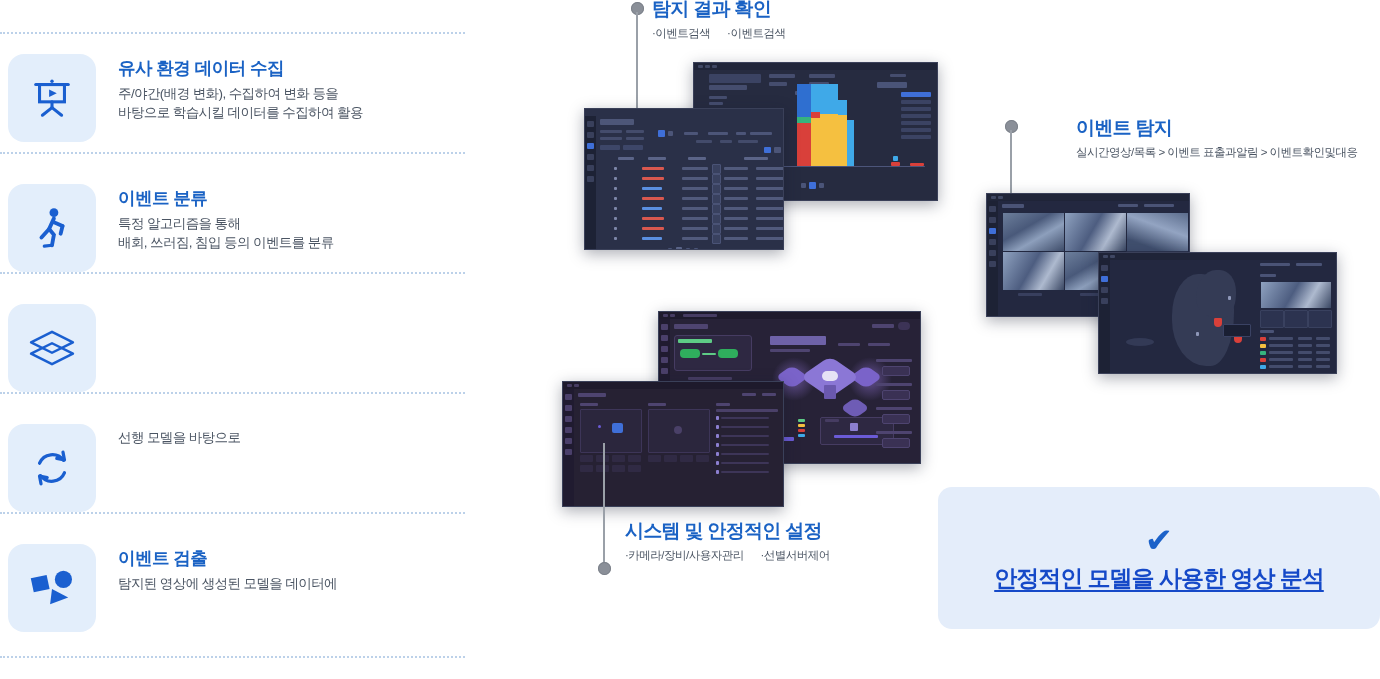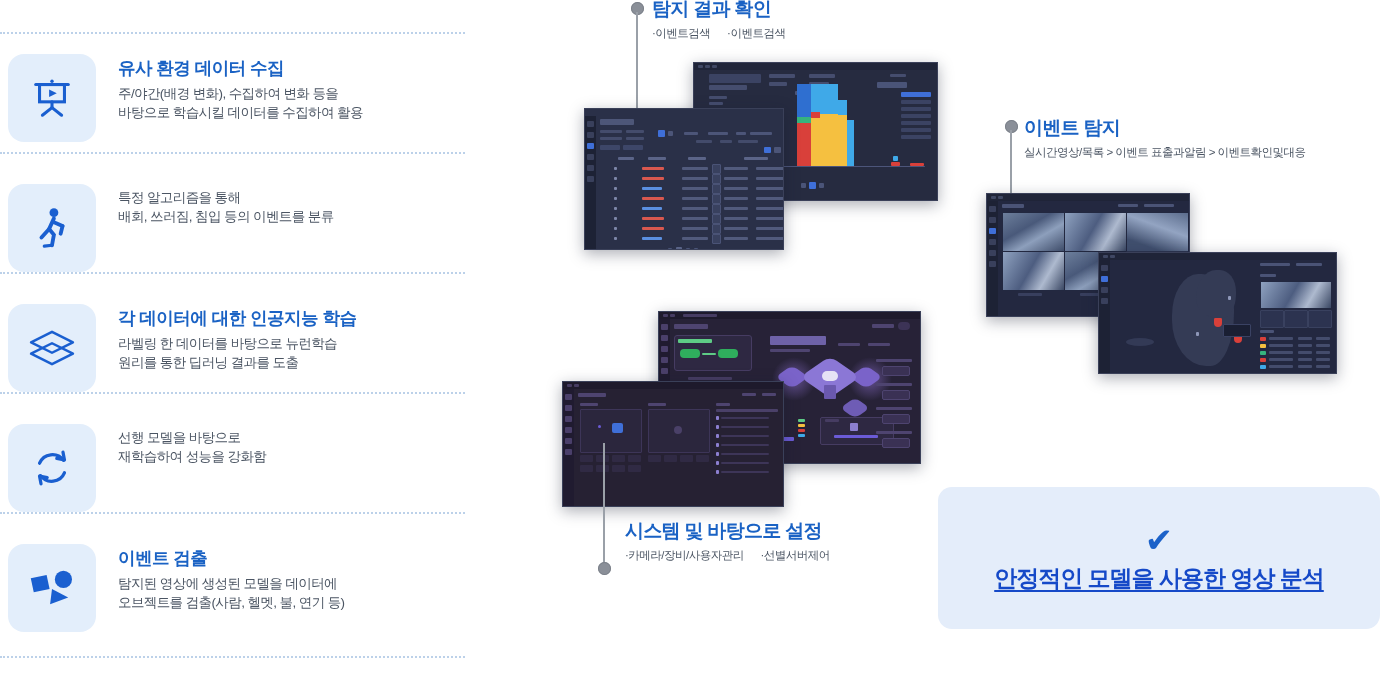--- a/index.html
+++ b/index.html
@@ -108,66 +108,60 @@
         <svg width="44" height="46" viewBox="0 0 44 48" fill="#1a5fd0" stroke="#1a5fd0" stroke-width="4" stroke-linecap="round">
           <circle cx="24" cy="8" r="4.6" stroke="none"></circle>
           <path d="M24 14 L19 25 L24 31 L22 42" fill="none"></path>
           <path d="M19 25 L11 34" fill="none"></path>
           <path d="M24 18 L33 22" fill="none"></path>
           <path d="M33 22 L31 30" fill="none"></path>
           <path d="M22 42 L14 43" fill="none" stroke-width="3.4"></path>
         </svg>
       </div>
       <div class="ftext">
+        <p class="ftitle">이벤트 분류</p>
         <div class="fdesc">특정 알고리즘을 통해</div>
         <div class="fdesc">배회, 쓰러짐, 침입 등의 이벤트를 분류</div>
       </div>
     </div>
 
     <div class="feature" style="top:304px">
       <div class="ficon">
         <svg width="50" height="40" viewBox="0 0 52 42" fill="none" stroke="#1a5fd0" stroke-width="2.6" stroke-linejoin="round">
           <path d="M26 4 L48 15 L26 26 L4 15 Z"></path>
           <path d="M26 16 L48 27 L26 38 L4 27 Z"></path>
         </svg>
-      </div>
-      <div class="ftext">
-        <p class="ftitle">각 데이터에 대한 인공지능 학습</p>
-        <div class="fdesc">라벨링 한 데이터를 바탕으로 뉴런학습</div>
-        <div class="fdesc">원리를 통한 딥러닝 결과를 도출</div>
       </div>
     </div>
 
     <div class="feature" style="top:424px">
       <div class="ficon">
         <svg width="44" height="44" viewBox="0 0 46 46" fill="none" stroke="#1a5fd0" stroke-width="3.4" stroke-linecap="round">
           <path d="M35 15 A14.5 14.5 0 0 0 10 18"></path>
           <path d="M11 31 A14.5 14.5 0 0 0 36 28"></path>
           <path d="M28 13 L36 14.5 L34.5 6.5" stroke-linejoin="round"></path>
           <path d="M18 33 L10 31.5 L11.5 39.5" stroke-linejoin="round"></path>
         </svg>
       </div>
       <div class="ftext">
         <div class="fdesc">선행 모델을 바탕으로</div>
-        <div class="fdesc">재학습하여 성능을 강화함</div>
       </div>
     </div>
 
     <div class="feature" style="top:544px">
       <div class="ficon">
         <svg width="46" height="40" viewBox="0 0 48 42" fill="#1a5fd0">
           <rect x="3" y="9" width="17" height="15" transform="rotate(-12 11 16)"></rect>
           <circle cx="36" cy="12" r="9"></circle>
           <path d="M24 22 L41 31 L22 38 Z"></path>
         </svg>
       </div>
       <div class="ftext">
         <p class="ftitle">이벤트 검출</p>
         <div class="fdesc">탐지된 영상에 생성된 모델을 데이터에</div>
-        <div class="fdesc">오브젝트를 검출(사람, 헬멧, 불, 연기 등)</div>
       </div>
     </div>
   </div>
 
   <div class="dot" style="left:631px;top:2px"></div>
   <div class="leader" style="left:636px;top:12px;height:125px"></div>
   <div class="callout" style="left:652px;top:-4px">
     <p class="co-title">탐지 결과 확인</p>
     <div class="co-sub">
       <span>·이벤트검색</span>
@@ -340,21 +334,21 @@
 
       <div class="chip" style="left:72px;top:132px;width:4px;height:4px;background:#4a5478"></div>
       <div class="chip" style="left:80px;top:131px;width:6px;height:6px;background:#5a6488"></div>
       <div class="chip" style="left:90px;top:132px;width:4px;height:4px;background:#4a5478"></div>
       <div class="chip" style="left:98px;top:132px;width:4px;height:4px;background:#4a5478"></div>
     </div>
   </div>
 
   <div class="dot" style="left:1005px;top:120px"></div>
   <div class="leader" style="left:1010px;top:130px;height:68px"></div>
-  <div class="callout" style="left:1024px;top:115px">
+  <div class="callout" style="left:1076px;top:115px">
     <p class="co-title">이벤트 탐지</p>
     <div class="co-sub">실시간영상/목록 &gt; 이벤트 표출과알림 &gt; 이벤트확인및대응</div>
   </div>
 
   <div class="mock" style="left:986px;top:193px;width:202px;height:122px;background:#232840">
     <div class="mock-bar">
       <div class="mblip"></div>
         <div class="mblip"></div>
     </div>
     <div class="mock-side">
@@ -553,21 +547,21 @@
       <div class="chip" style="left:142px;top:72px;width:3px;height:4px;background:#8c7fd0"></div>
       <div class="chip" style="left:147px;top:73px;width:48px;height:2px;background:#3d3558"></div>
       <div class="chip" style="left:142px;top:81px;width:3px;height:4px;background:#8c7fd0"></div>
       <div class="chip" style="left:147px;top:82px;width:48px;height:2px;background:#3d3558"></div>
     </div>
   </div>
 
   <div class="leader" style="left:603px;top:443px;height:122px"></div>
   <div class="dot" style="left:598px;top:562px"></div>
   <div class="callout" style="left:625px;top:518px">
-    <p class="co-title">시스템 및 바탕으로 설정</p>
+    <p class="co-title">시스템 및 안정적인 설정</p>
     <div class="co-sub">
       <span>·카메라/장비/사용자관리</span>
       <span>·선별서버제어</span>
     </div>
   </div>
 
   <div class="result-card" style="left:938px;top:487px;width:442px;height:142px">
     <div class="check">✔</div>
     <div class="result-text">안정적인 모델을 사용한 영상 분석</div>
   </div>

